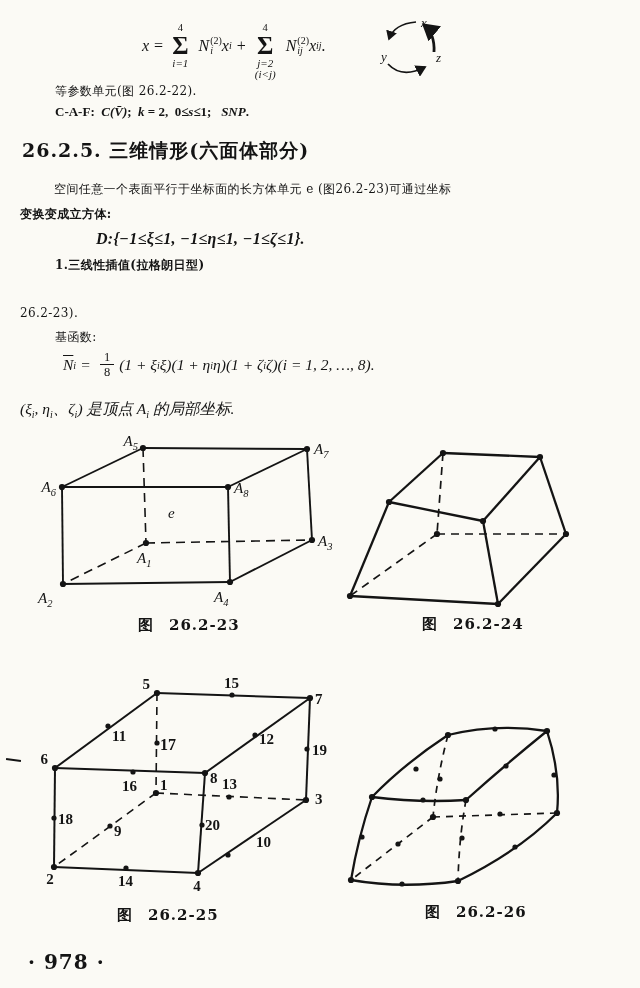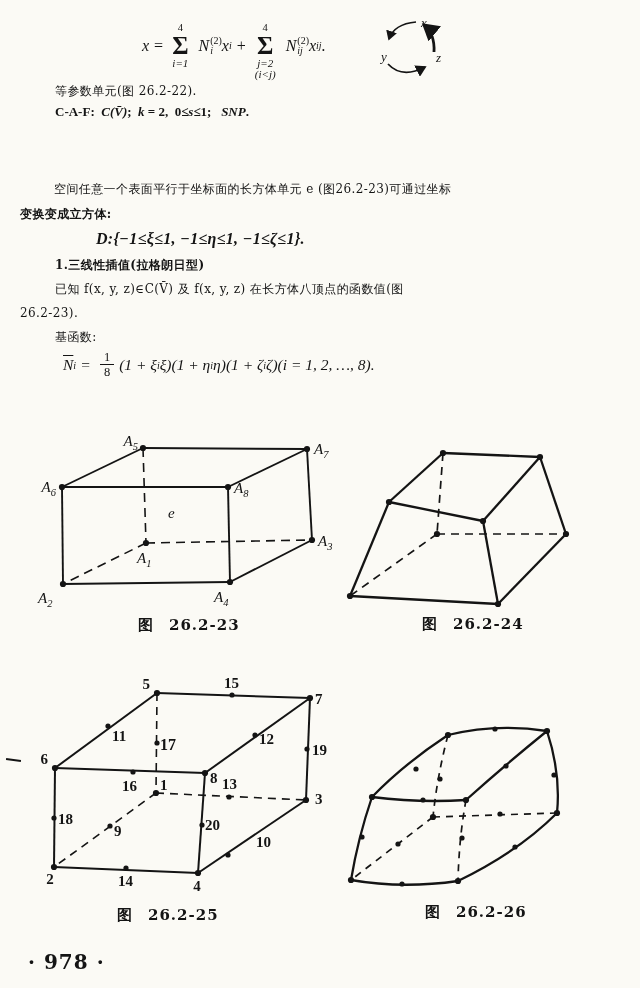--- a/index.html
+++ b/index.html
@@ -89,29 +89,29 @@
     </g>
     <text x="43" y="13" class="alab" style="font-size:13px;">x</text>
     <text x="3" y="47" class="alab" style="font-size:13px;">y</text>
     <text x="58" y="48" class="alab" style="font-size:13px;">z</text>
   </svg>
 
   <div class="t cn" style="left:55px;top:83px;">等参数单元(图 26.2-22).</div>
 
   <div class="t" style="left:55px;top:104px;font-size:13px;font-weight:700;font-family:'Liberation Serif',serif;"><span>C-A-F:  </span><span class="it">C(V̄)</span><span>;  </span><span class="it">k</span><span> = 2,  0≤</span><span class="it">s</span><span>≤1;   </span><span class="it">SNP</span><span>.</span></div>
 
+  <div class="t heading" style="left:22px;top:138px;">26.2.5. 三维情形(六面体部分)</div>
 
   <div class="t cn" style="left:54px;top:181px;">空间任意一个表面平行于坐标面的长方体单元 e (图26.2-23)可通过坐标</div>
   <div class="t cn" style="left:20px;top:206px;font-weight:700;">变换变成立方体:</div>
 
   <div class="t mathline" style="left:96px;top:230px;font-size:16px;font-weight:bold;">D:{−1≤ξ≤1, −1≤η≤1, −1≤ζ≤1}.</div>
 
   <div class="t cn bold" style="left:55px;top:257px;">1.三线性插值(拉格朗日型)</div>
 
-  <div class="t cn" style="left:55px;top:281px;">已知 f(x, y, z)∈C(V̄) 及 f(x, y, z) 在长方体八顶点的函数值(图</div>
   <div class="t cn" style="left:20px;top:306px;">26.2-23).</div>
 
   <div class="t cn" style="left:55px;top:329px;">基函数:</div>
 
   <div class="frow" style="left:63px;top:350px;font-size:15.5px;">
     <span class="it ovl">N</span>
     <span class="vsub">i</span>
     <span class="op" style="font-size:15.5px;">=</span>
     <span class="frac">
       <span class="nu">1</span>
@@ -120,20 +120,21 @@
     <span class="it">(1 + ξ</span>
       <span class="vsub">i</span>
       <span class="it">ξ)(1 + η</span>
       <span class="vsub">i</span>
       <span class="it">η)(1 + ζ</span>
       <span class="vsub">i</span>
       <span class="it">ζ)</span>
     <span class="it"> (i = 1, 2, …, 8).</span>
   </div>
 
+  <div class="t" style="left:20px;top:399px;font-size:15.5px;font-family:'Liberation Serif',serif;"><span class="it">(ξ</span><span class="vsub">i</span><span class="it">, η</span><span class="vsub">i</span><span class="it">、ζ</span><span class="vsub">i</span><span class="it">) 是顶点 A</span><span class="vsub">i</span><span class="it"> 的局部坐标.</span></div>
 
   <svg style="left:20px;top:425px;" width="328" height="195" viewBox="20 425 328 195">
     <g stroke="#141414" stroke-width="1.9" fill="none">
       <line x1="143" y1="448" x2="307" y2="449"></line>
       <line x1="62" y1="487" x2="143" y2="448"></line>
       <line x1="228" y1="487" x2="307" y2="449"></line>
       <line x1="62" y1="487" x2="228" y2="487"></line>
       <line x1="62" y1="487" x2="63" y2="584"></line>
       <line x1="228" y1="487" x2="230" y2="582"></line>
       <line x1="307" y1="449" x2="312" y2="540"></line>

